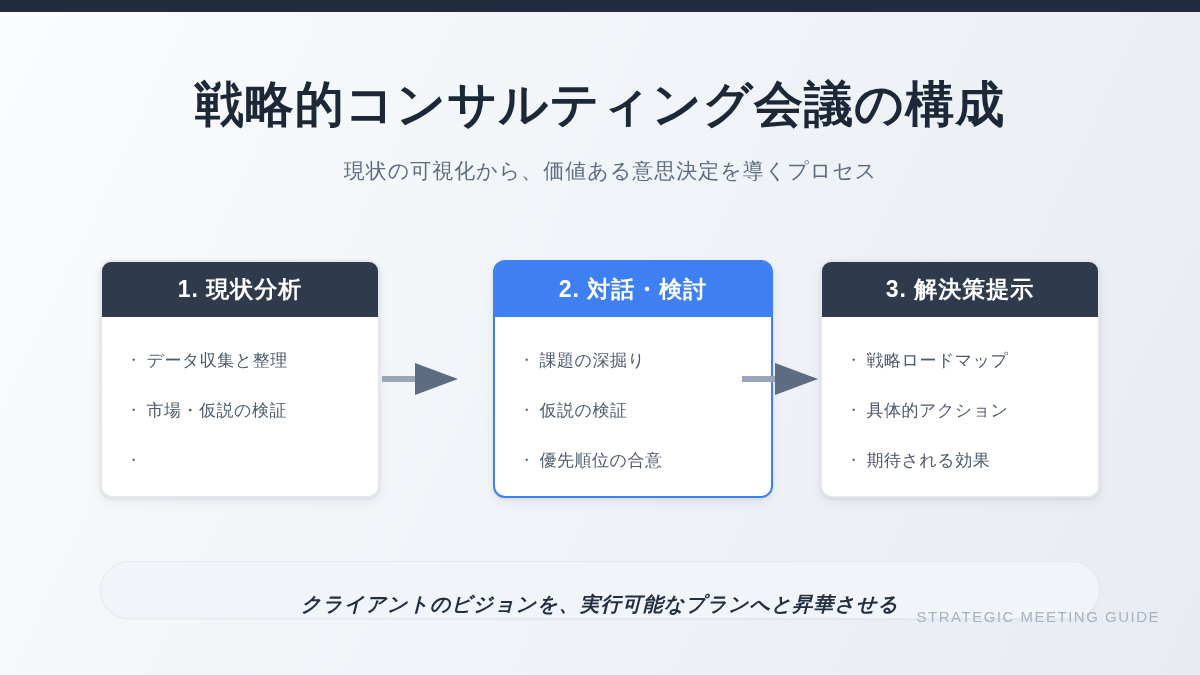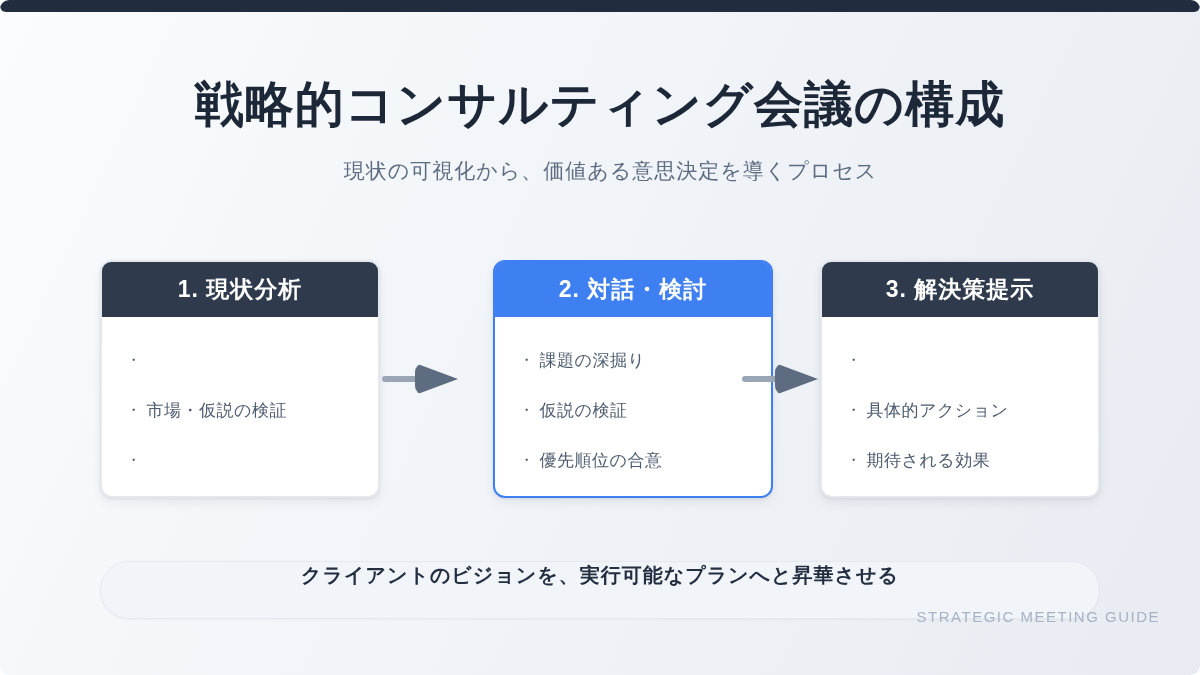--- a/index.html
+++ b/index.html
@@ -1,15 +1,15 @@
 <!DOCTYPE html>
 <html lang="ja" style="--accent-dark: #2f3b4d; --accent-blue: #3e7ff2; --topbar: #212c3e; --arrow-shaft: #9aa6b6; --arrow-head: #5d6c80;"><head>
 <meta charset="utf-8">
 <style>
-  * { margin:0; padding:0; box-sizing:border-box;border-radius:9px; }
+  * { margin:0; padding:0; box-sizing:border-box; }
   html,body { width:1200px; height:675px; }
   body {
     font-family:"Liberation Sans","DejaVu Sans",sans-serif;
     overflow:hidden;
   }
   .slide {
     position:relative; width:1200px; height:675px;
     background:linear-gradient(115deg,#fafcfe 0%,#f1f4f8 45%,#e8ecf2 100%);
   }
   .topbar {
@@ -51,23 +51,24 @@
     background:var(--arrow-shaft,#9aa6b6);
   }
   .arrow .head {
     position:absolute; left:33px; top:0; width:0; height:0;
     border-top:16px solid transparent; border-bottom:16px solid transparent;
     border-left:43px solid var(--arrow-head,#5d6c80);
   }
   .banner {
     position:absolute; left:100px; top:561px; width:1000px; height:58px;
     border-radius:29px; background:#f1f4f9; border:1px solid #e4e9f0;
-    display:flex; align-items:flex-start; justify-content:center;
+    display:flex; align-items:flex-end; justify-content:center;
     font-size:20px; font-weight:700; color:#232f40; letter-spacing:1px;
     box-shadow:0 1px 2px rgba(15,23,42,0.04);
+    font-style:italic;
   }
   .footer {
     position:absolute; top:608px; right:40px;
     font-size:15px; letter-spacing:1.5px; color:#a7b2c2;
   }
 </style>
 </head>
 <body>
 
 <div class="slide">
@@ -77,20 +78,21 @@
   <h1 class="title">戦略的コンサルティング会議の構成</h1>
   <div class="subtitle">現状の可視化から、価値ある意思決定を導くプロセス</div>
 
   <section class="card" style="left:100px">
     <header class="card-head dark">
       <span>1. 現状分析</span>
     </header>
     <div class="card-body">
       <div class="item">
         <span class="bullet">・</span>
+        <span>データ収集と整理</span>
       </div>
       <div class="item">
         <span class="bullet">・</span>
         <span>市場・仮説の検証</span>
       </div>
       <div class="item">
         <span class="bullet">・</span>
       </div>
     </div>
   </section>
@@ -125,20 +127,21 @@
     <div class="head"></div>
   </div>
 
   <section class="card" style="left:820px">
     <header class="card-head dark">
       <span>3. 解決策提示</span>
     </header>
     <div class="card-body">
       <div class="item">
         <span class="bullet">・</span>
+        <span>戦略ロードマップ</span>
       </div>
       <div class="item">
         <span class="bullet">・</span>
         <span>具体的アクション</span>
       </div>
       <div class="item">
         <span class="bullet">・</span>
         <span>期待される効果</span>
       </div>
     </div>

